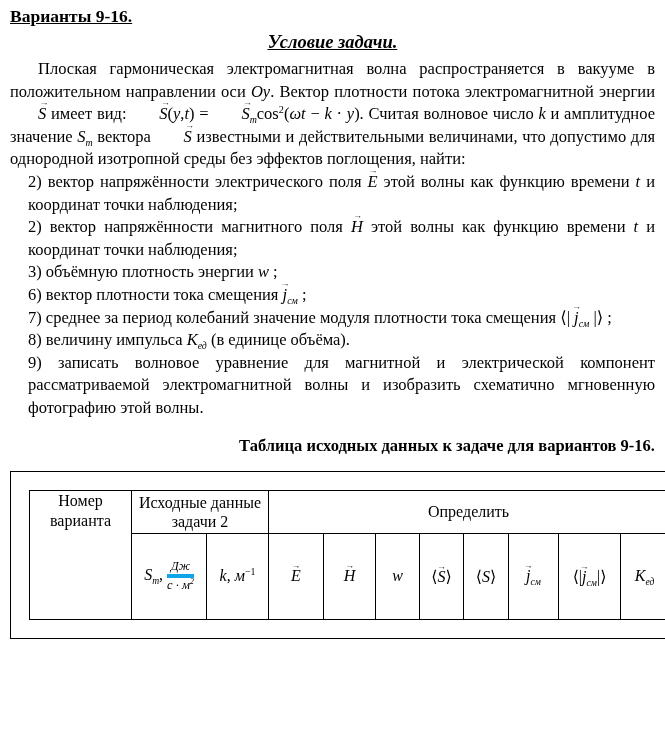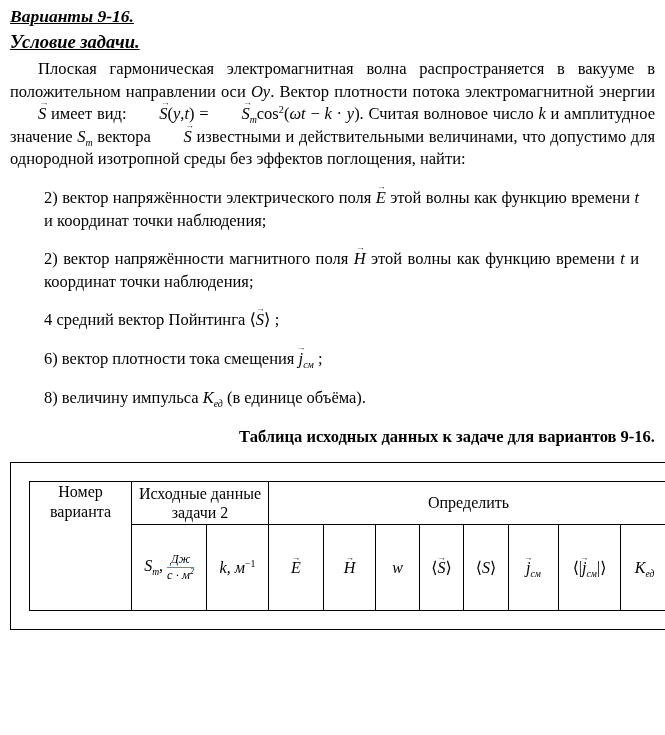--- a/index.html
+++ b/index.html
@@ -6,43 +6,43 @@
     margin: 0; padding: 0;
     width: 665px; height: 735px;
     background: #ffffff; color: #000000;
     font-family: "Liberation Serif", "DejaVu Serif", serif;
     overflow: hidden;
   }
   .page { padding: 4px 10px 0 10px; }
 
   .doc-title {
     font-size: 17.5px; line-height: 24px;
-    font-weight: bold; font-style: italic;
+    font-weight: bold; 
   }
   .doc-title .u { text-decoration: underline; }
 
   .doc-subtitle-wrap {
-    text-align: left;
+    text-align: center;
     font-size: 18.5px; line-height: 27px;
     font-weight: bold; font-style: italic;
     margin-top: 1px;
     text-decoration: underline;
   }
   .doc-subtitle-wrap .u { text-decoration: underline; }
 
   .intro {
     margin: 2px 0 0 0;
     font-size: 16.5px; line-height: 22.6px;
     text-align: justify;
     text-indent: 28px;
   }
 
   .task-list { margin-left: 18px; }
   .item {
-    margin: 16px;
+    margin: 0;
     font-size: 16.5px; line-height: 22.6px;
     text-align: justify;
   }
 
   sub, sup { line-height: 0; }
   sub { font-size: 0.60em; font-style: italic; }
   sup { font-size: 0.62em; }
   i { font-style: italic; }
 
   .vec {
@@ -103,40 +103,42 @@
     font-size: 16px;
   }
   .frac {
     display: inline-block;
     vertical-align: middle;
     text-align: center;
     font-size: 12.5px;
     line-height: 1.2;
     font-style: italic;
   }
-  .frac .num { display: block; border-bottom: 1px solid #0ea5e9; padding: 0 3px; text-align: center; }
+  .frac .num { display: block; border-bottom: 4px solid #0ea5e9; padding: 0 3px; text-align: center; }
   .frac .den { display: block; }
 </style>
 </head>
 <body>
 
 <div class="page">
 
   <div class="doc-title"><span class="u">Варианты 9-16.</span></div>
 
   <div class="doc-subtitle-wrap"><span class="u">Условие задачи</span><span>.</span></div>
 
   <p class="intro">Плоская гармоническая электромагнитная волна распространяется в вакууме в положительном направлении оси  <i>Oy</i>.  Вектор плотности потока электромагнитной энергии  <span class="vec">S</span>  имеет вид:  <span class="vec">S</span>(<i>y</i>,<i>t</i>) = <span class="vec">S</span><sub>m</sub>cos<sup>2</sup>(<i>ωt</i> − <i>k</i> · <i>y</i>).  Считая волновое число  <i>k</i>  и амплитудное значение  <i>S</i><sub>m</sub>  вектора  <span class="vec">S</span>  известными и действительными величинами, что допустимо для однородной  изотропной среды без  эффектов поглощения, найти:</p>
 
   <div class="task-list">
     <p class="item">2) вектор напряжённости электрического поля   <span class="vec">E</span>  этой волны как функцию времени  <i>t</i>  и координат  точки наблюдения;</p>
     <p class="item">2) вектор напряжённости магнитного поля  <span class="vec">H</span>  этой волны как функцию времени  <i>t</i>  и координат  точки наблюдения;</p>
-    <p class="item">4  средний вектор Пойнтинга ⟨<span class="vec">S</span>⟩ ;</p>
+    <p class="item">3) объёмную плотность энергии  <i>w</i> ;</p>
     <p class="item">6)  вектор плотности тока смещения  <span class="vec">j</span><sub>см</sub> ;</p>
+    <p class="item">7)  среднее за период колебаний значение модуля плотности тока смещения  ⟨| <span class="vec">j</span><sub>см</sub> |⟩ ;</p>
     <p class="item">8) величину импульса  <i>K</i><sub>ед</sub>  (в единице объёма).</p>
+    <p class="item">9)  записать волновое уравнение для магнитной и электрической компонент рассматриваемой электромагнитной волны и изобразить схематично мгновенную фотографию этой волны.</p>
   </div>
 
   <p class="table-caption">Таблица исходных данных к задаче для вариантов 9-16.</p>
 
   <div class="table-wrap">
     <table class="data-table">
       <colgroup>
         <col style="width:102px">
           <col style="width:75px">
           <col style="width:62px">

